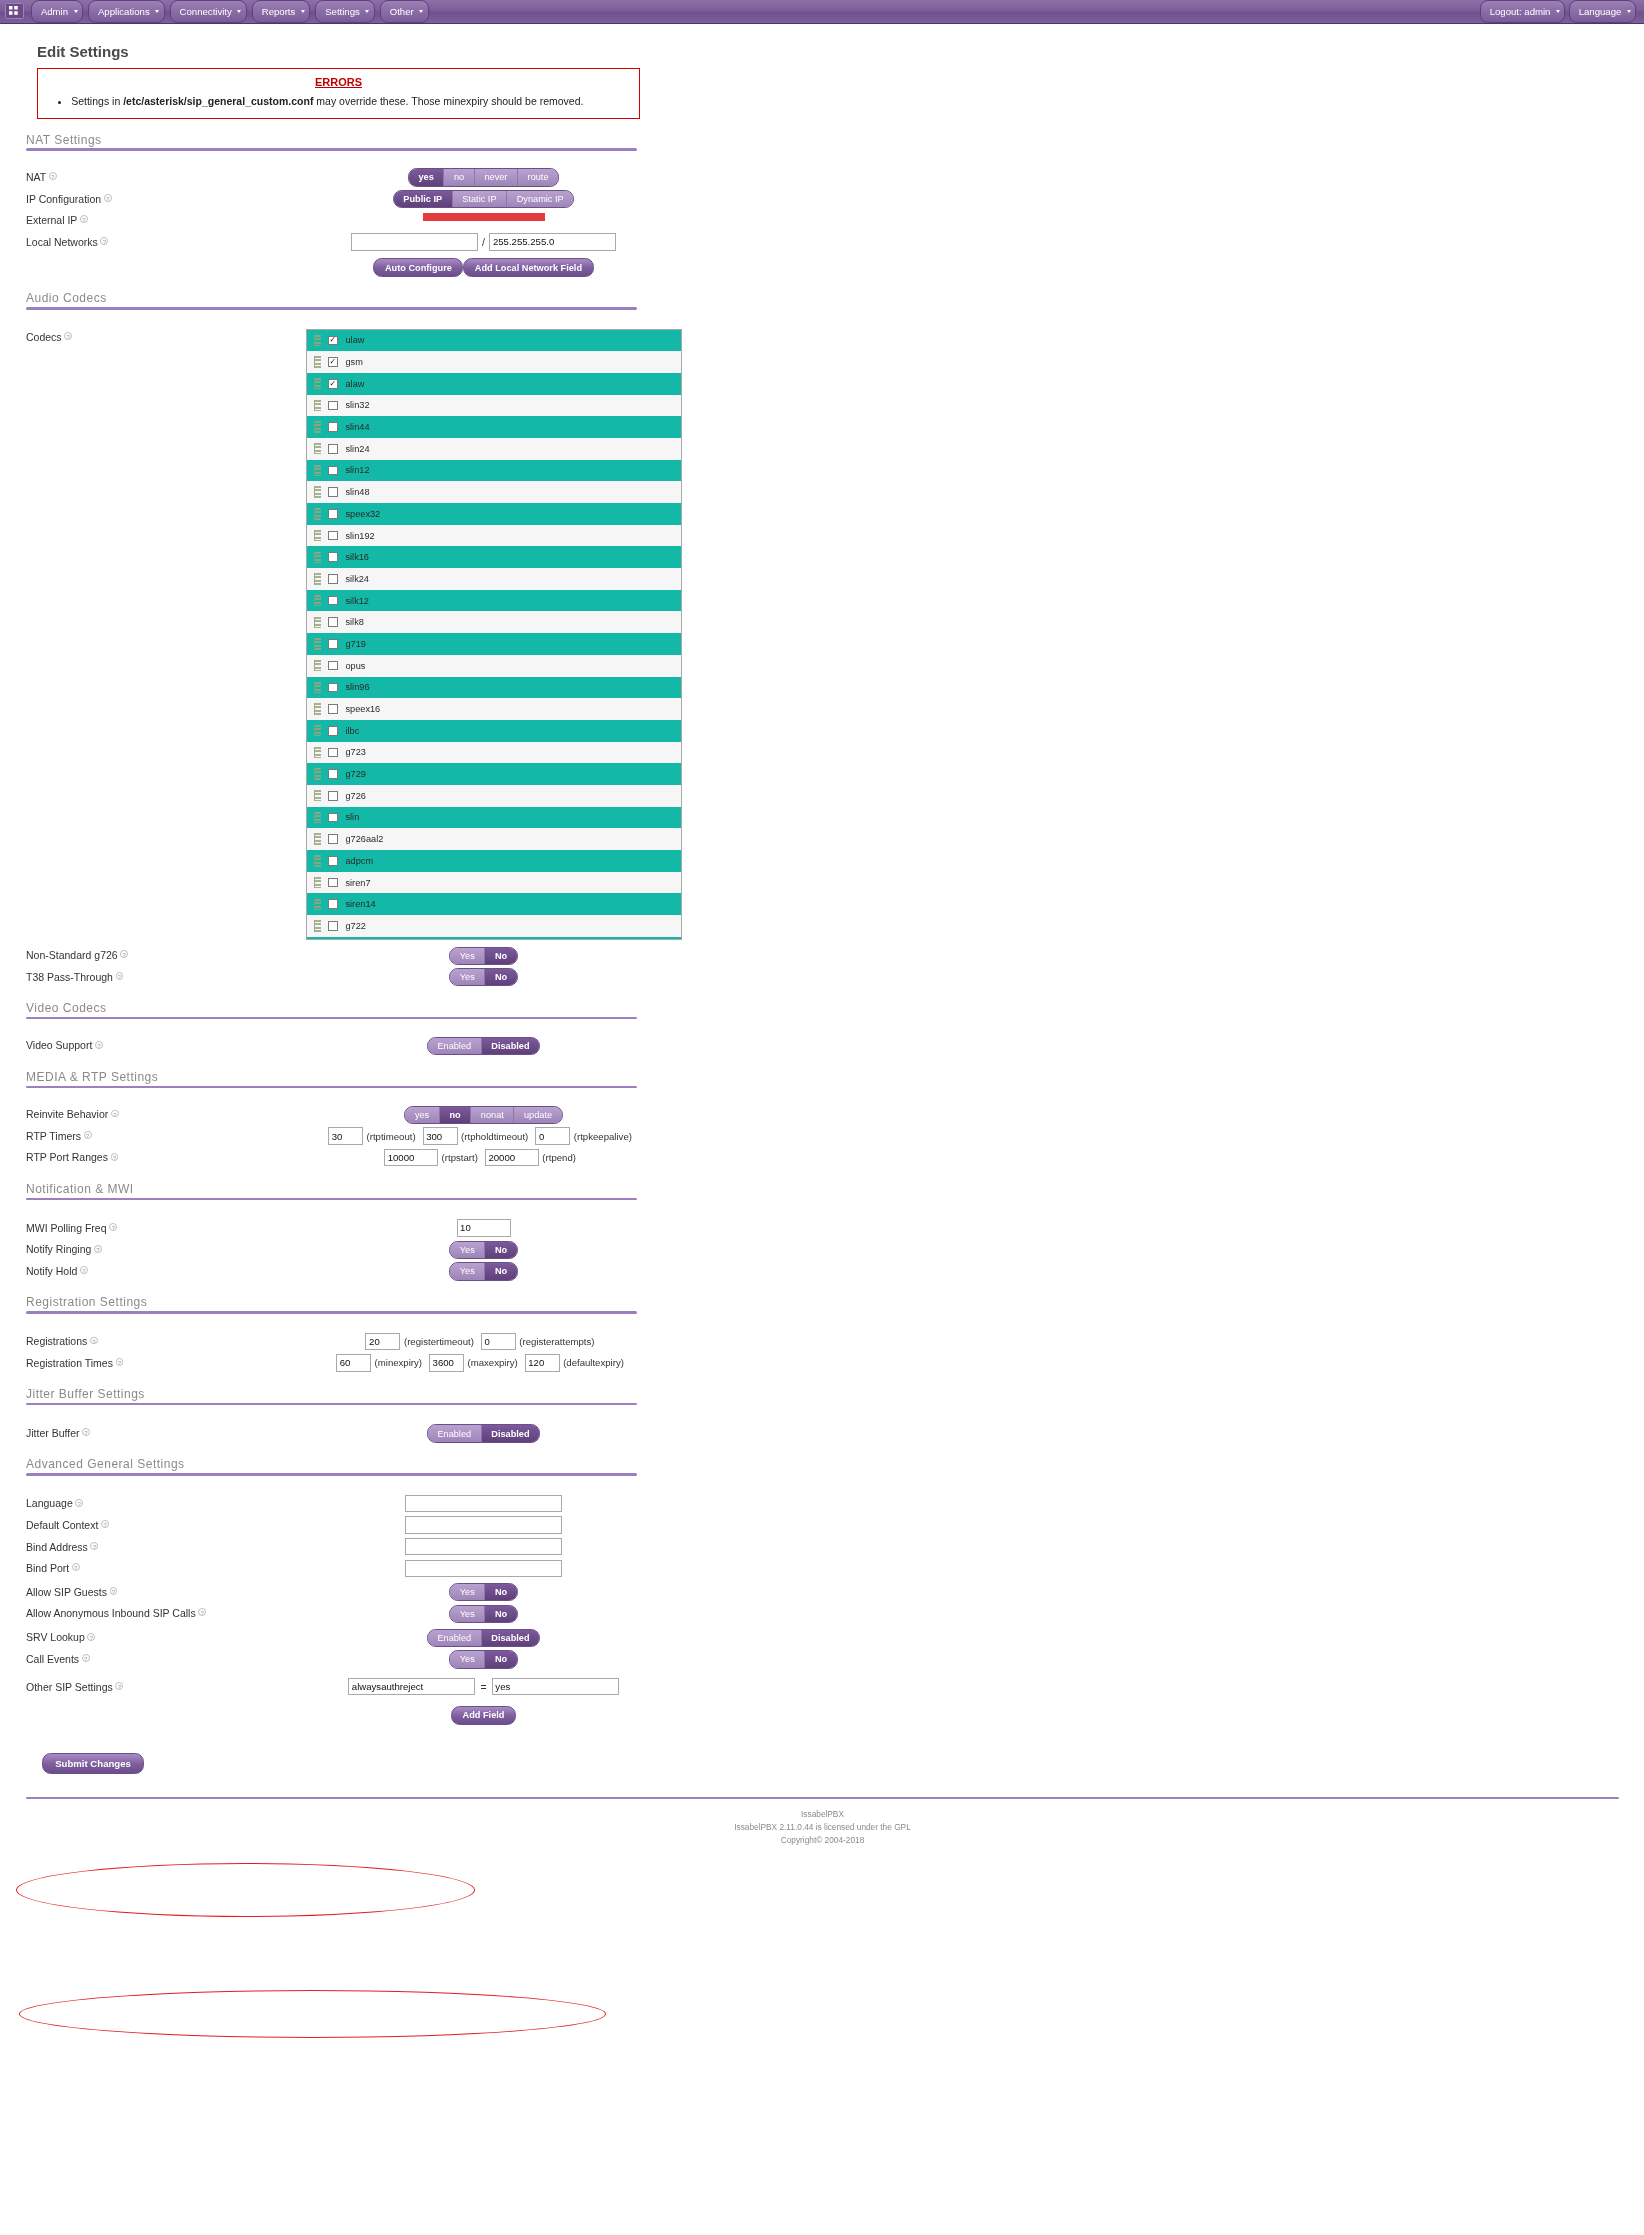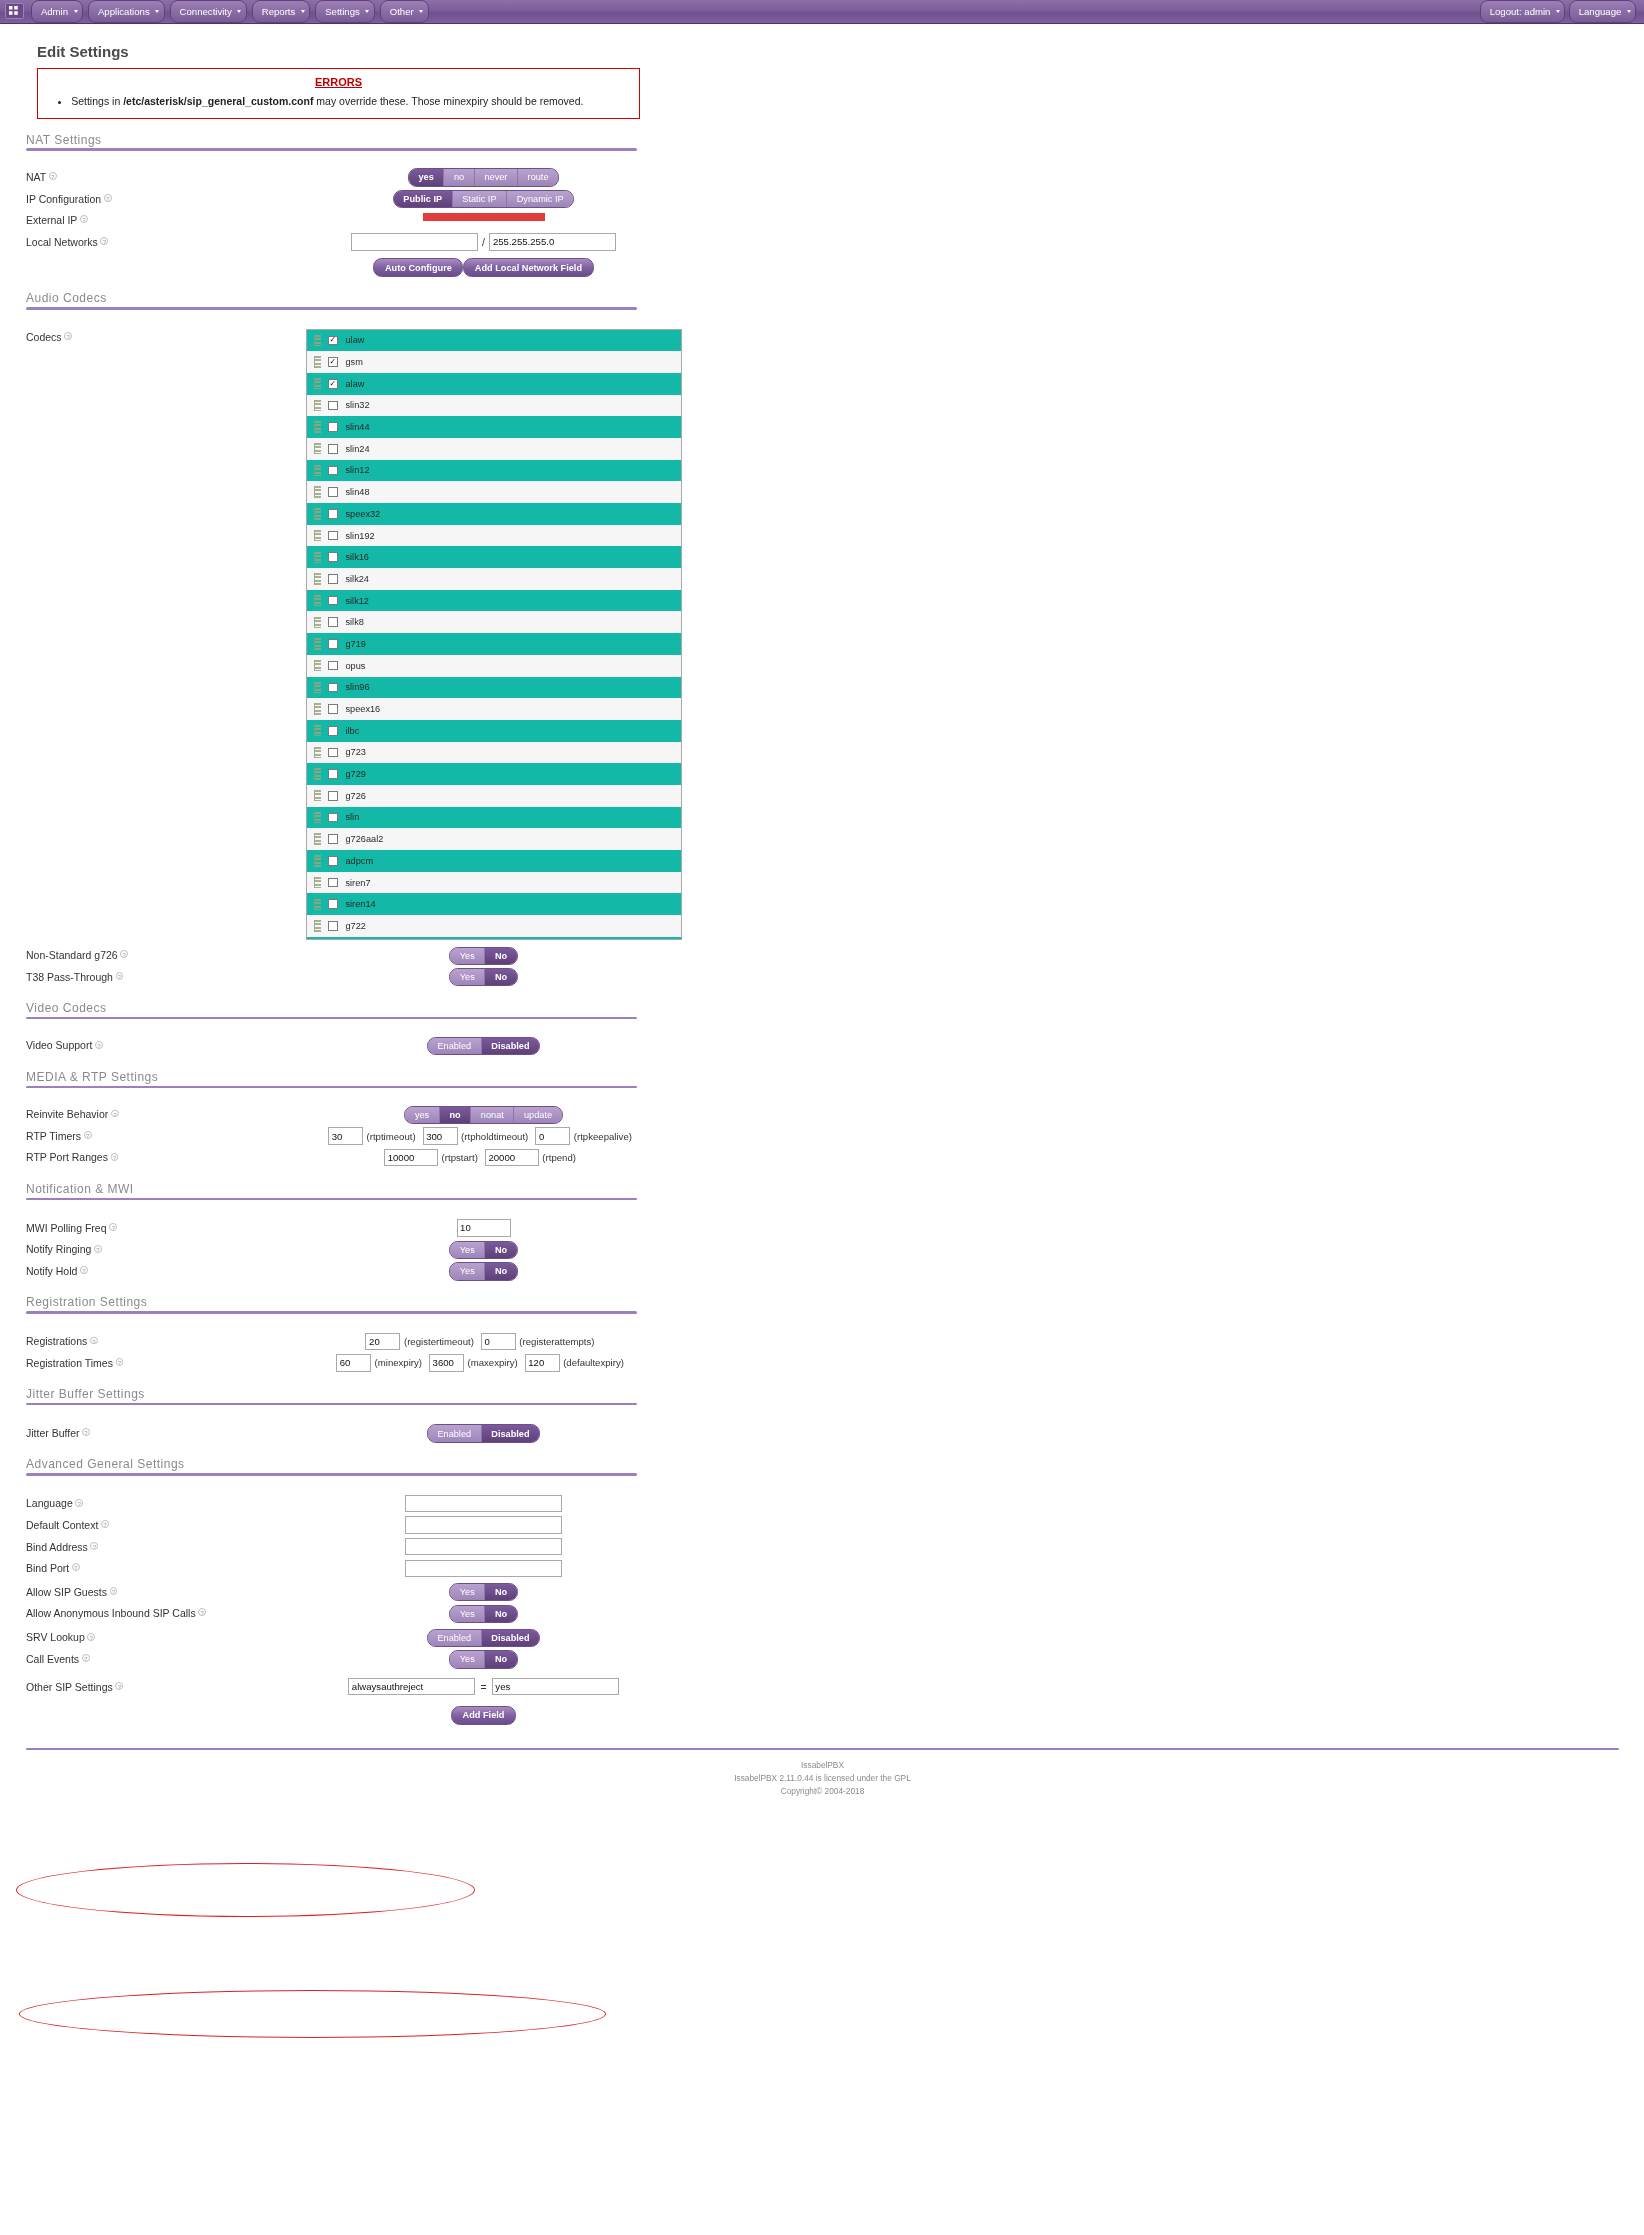--- a/index.html
+++ b/index.html
@@ -822,20 +822,23 @@
     </div>
 
     <div class="row" style="margin-top:8.7px">
       <div class="label"></div>
       <div class="ctl">
         <div class="btn">Add Field</div>
       </div>
     </div>
   </div>
 
+  <div style="margin:28px 0 0 42px">
+    <div class="btn submit">Submit Changes</div>
+  </div>
 
   <div class="footer-rule"></div>
   <div class="footer">
     <div>IssabelPBX</div>
     <div>IssabelPBX 2.11.0.44 is licensed under the GPL</div>
     <div>Copyright© 2004-2018</div>
   </div>
 </div>
 
 <div class="ellipse" style="left:15.7px; top:1863px; width:459px; height:54px;"></div>

